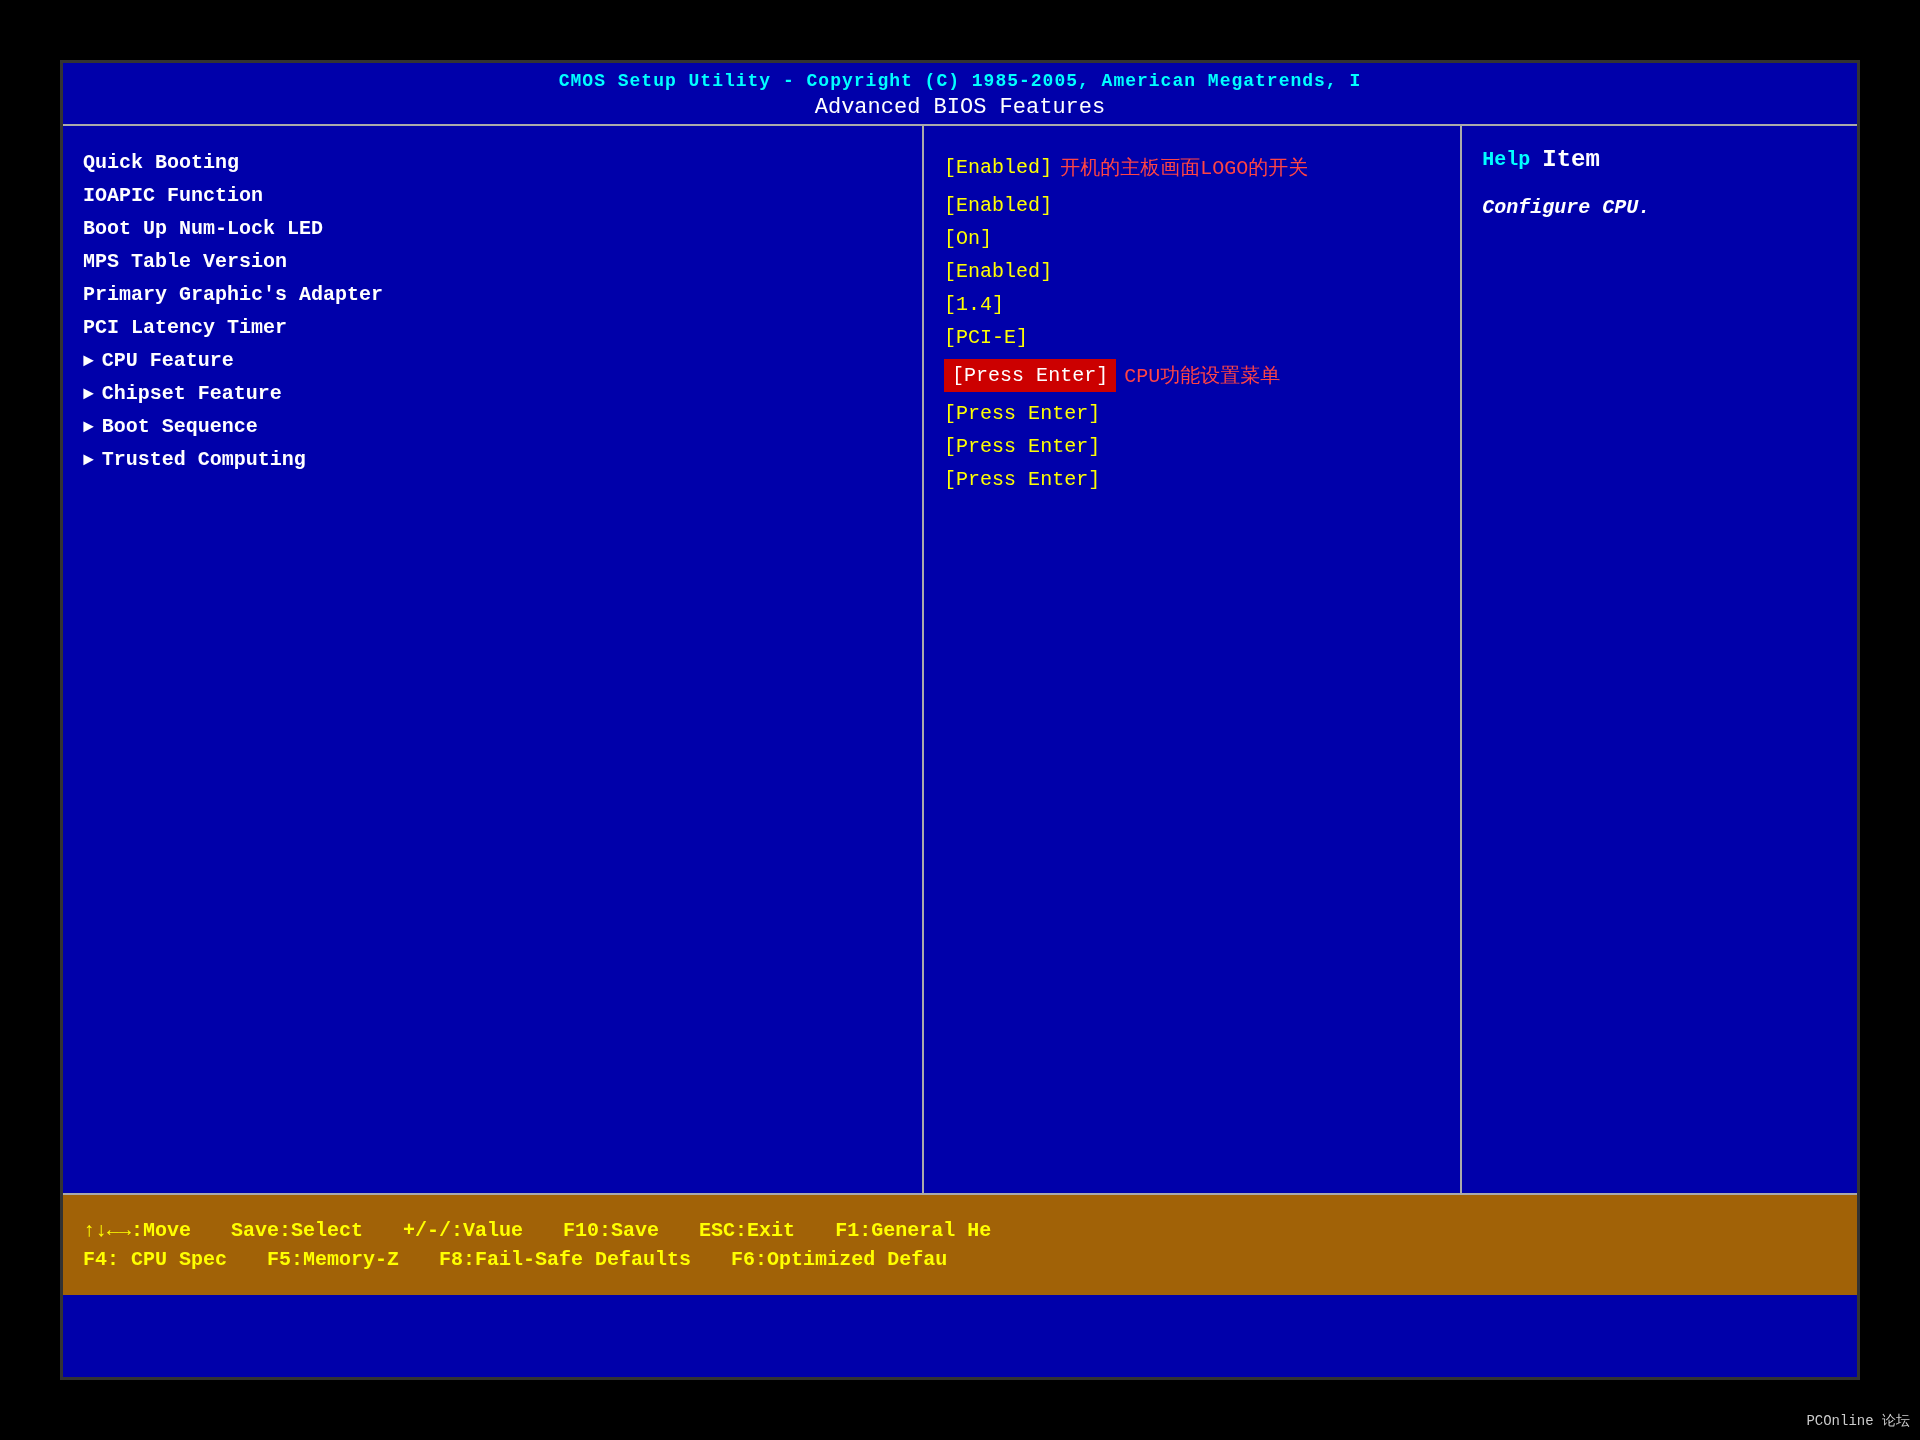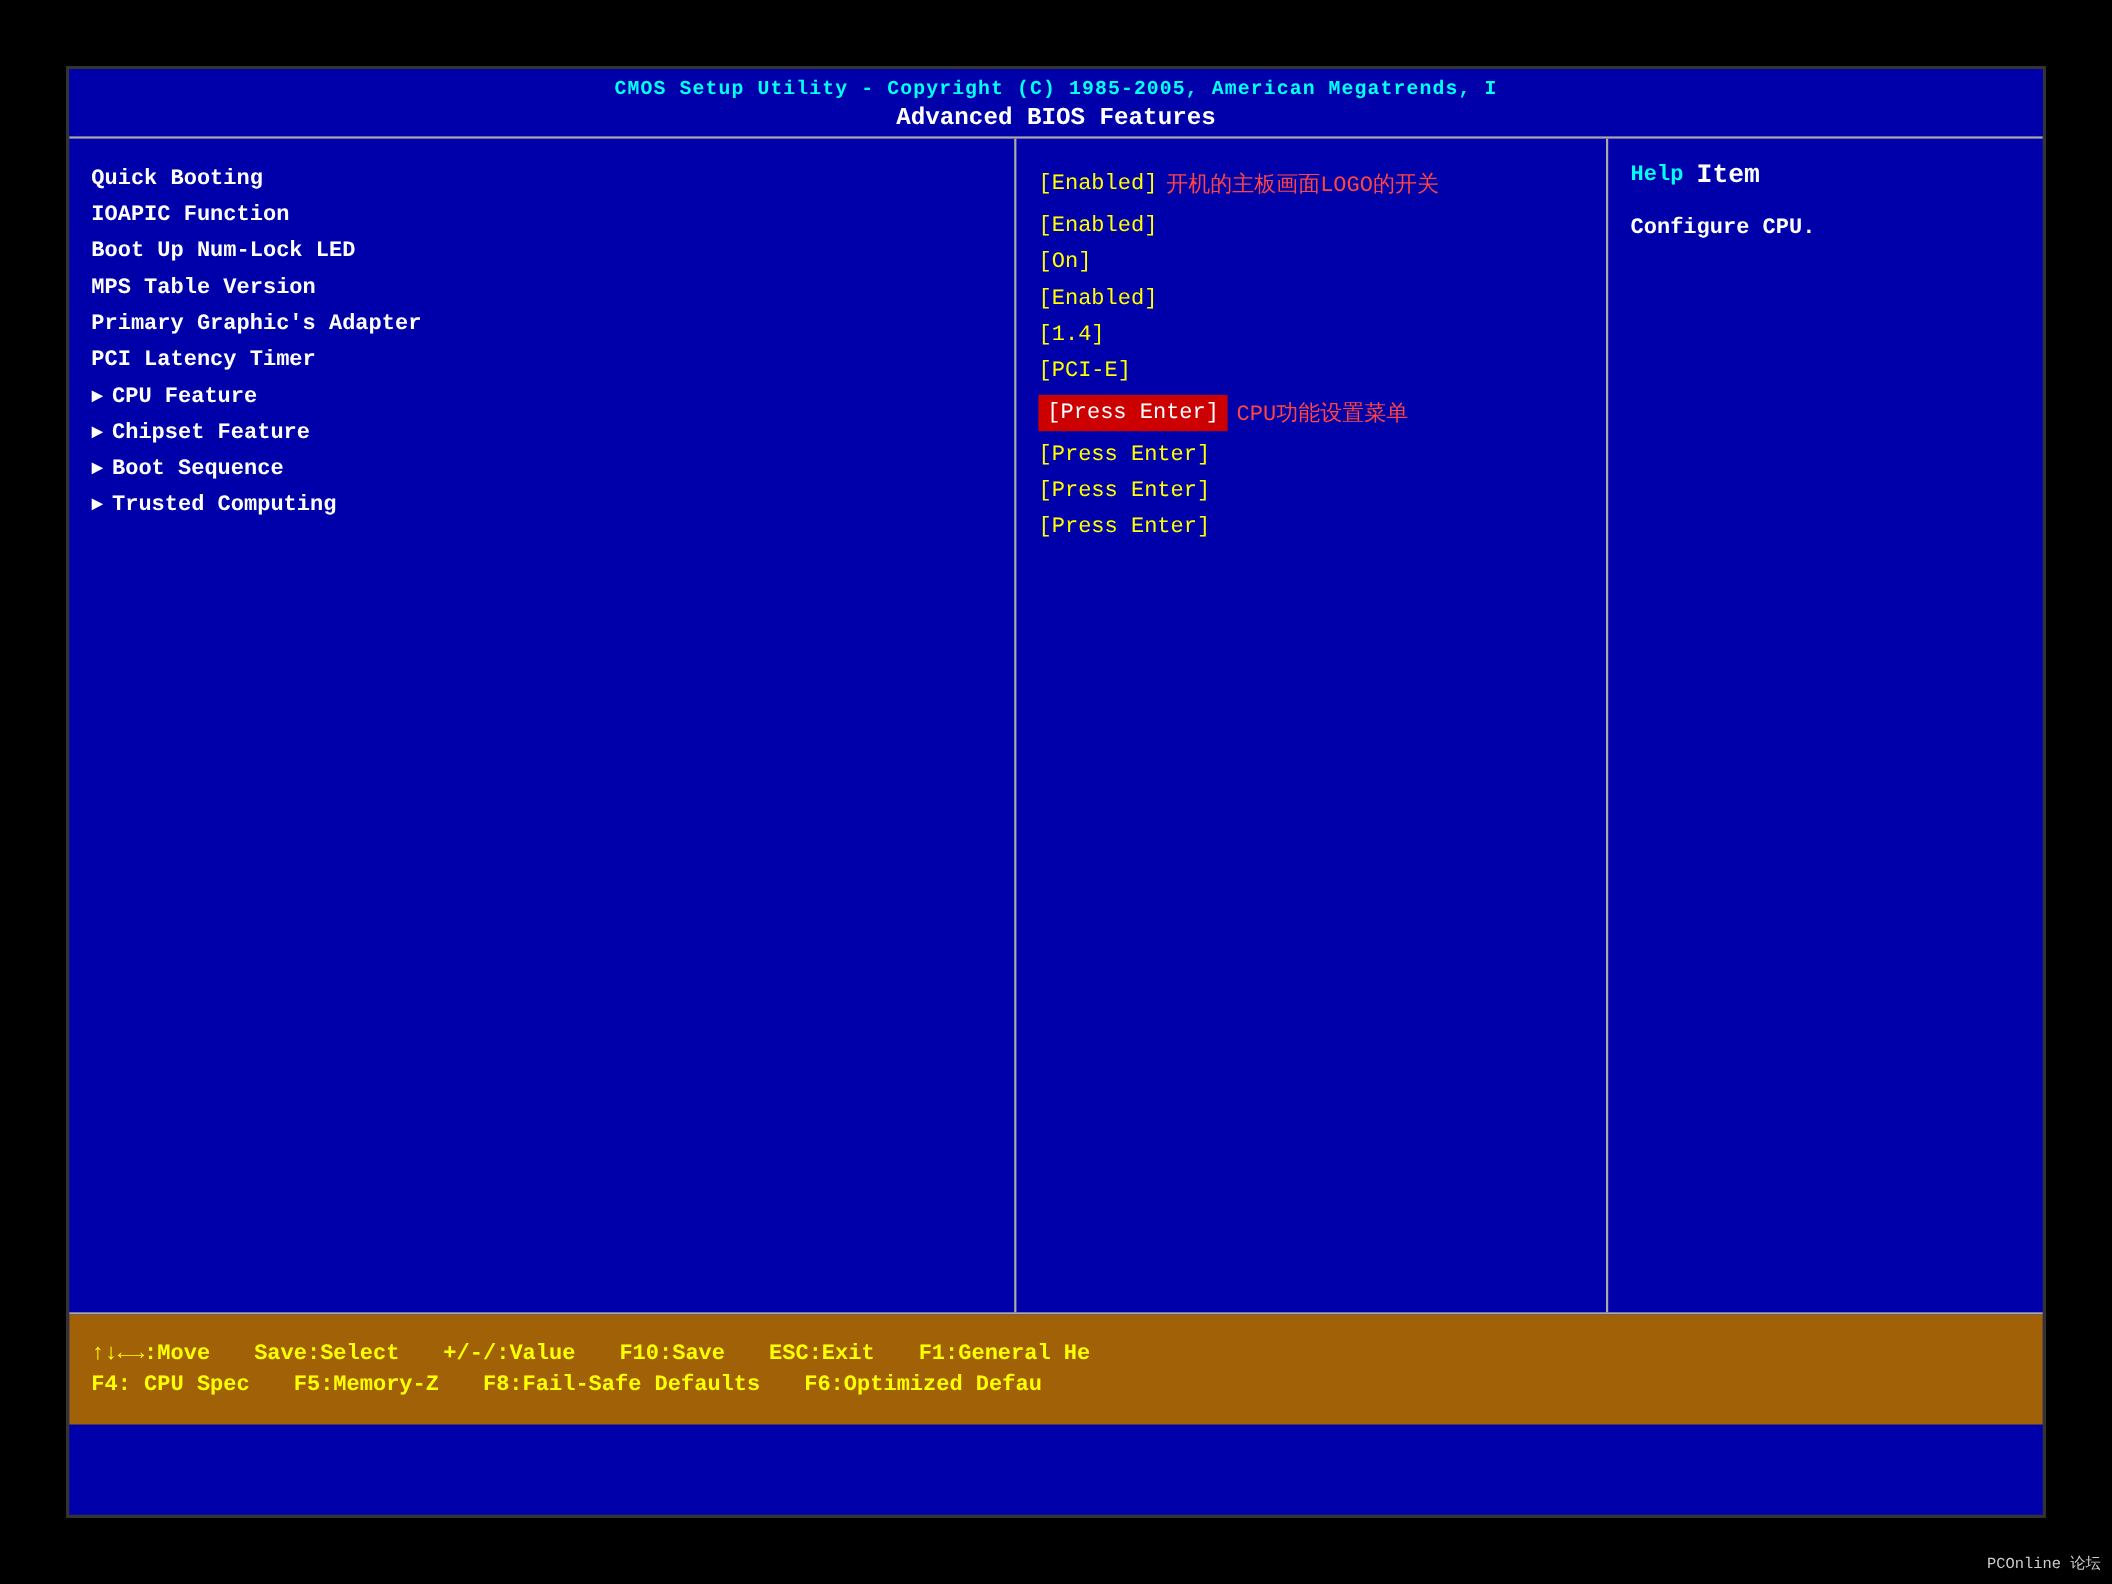--- a/index.html
+++ b/index.html
@@ -33,21 +33,21 @@
       color: #00ffff;
       font-size: 18px;
       font-weight: bold;
       letter-spacing: 1px;
       margin-bottom: 4px;
     }
 
     .header-sub {
       color: #fff;
       font-size: 22px;
-      font-weight: bold;
+      font-weight: normal;
     }
 
     
     .main-content {
       display: flex;
       height: calc(100% - 145px - 100px);
       border-bottom: 2px solid #aaa;
     }
 
     
@@ -127,20 +127,21 @@
       font-size: 24px;
       font-weight: bold;
     }
 
     .help-description {
       color: #fff;
       font-size: 20px;
       font-weight: bold;
       margin-top: 15px;
       line-height: 1.5;
+      font-style: italic;
     }
 
     
     .footer {
       background: #a16207;
       padding: 8px 20px;
       height: 100px;
       display: flex;
       flex-direction: column;
       justify-content: center;

